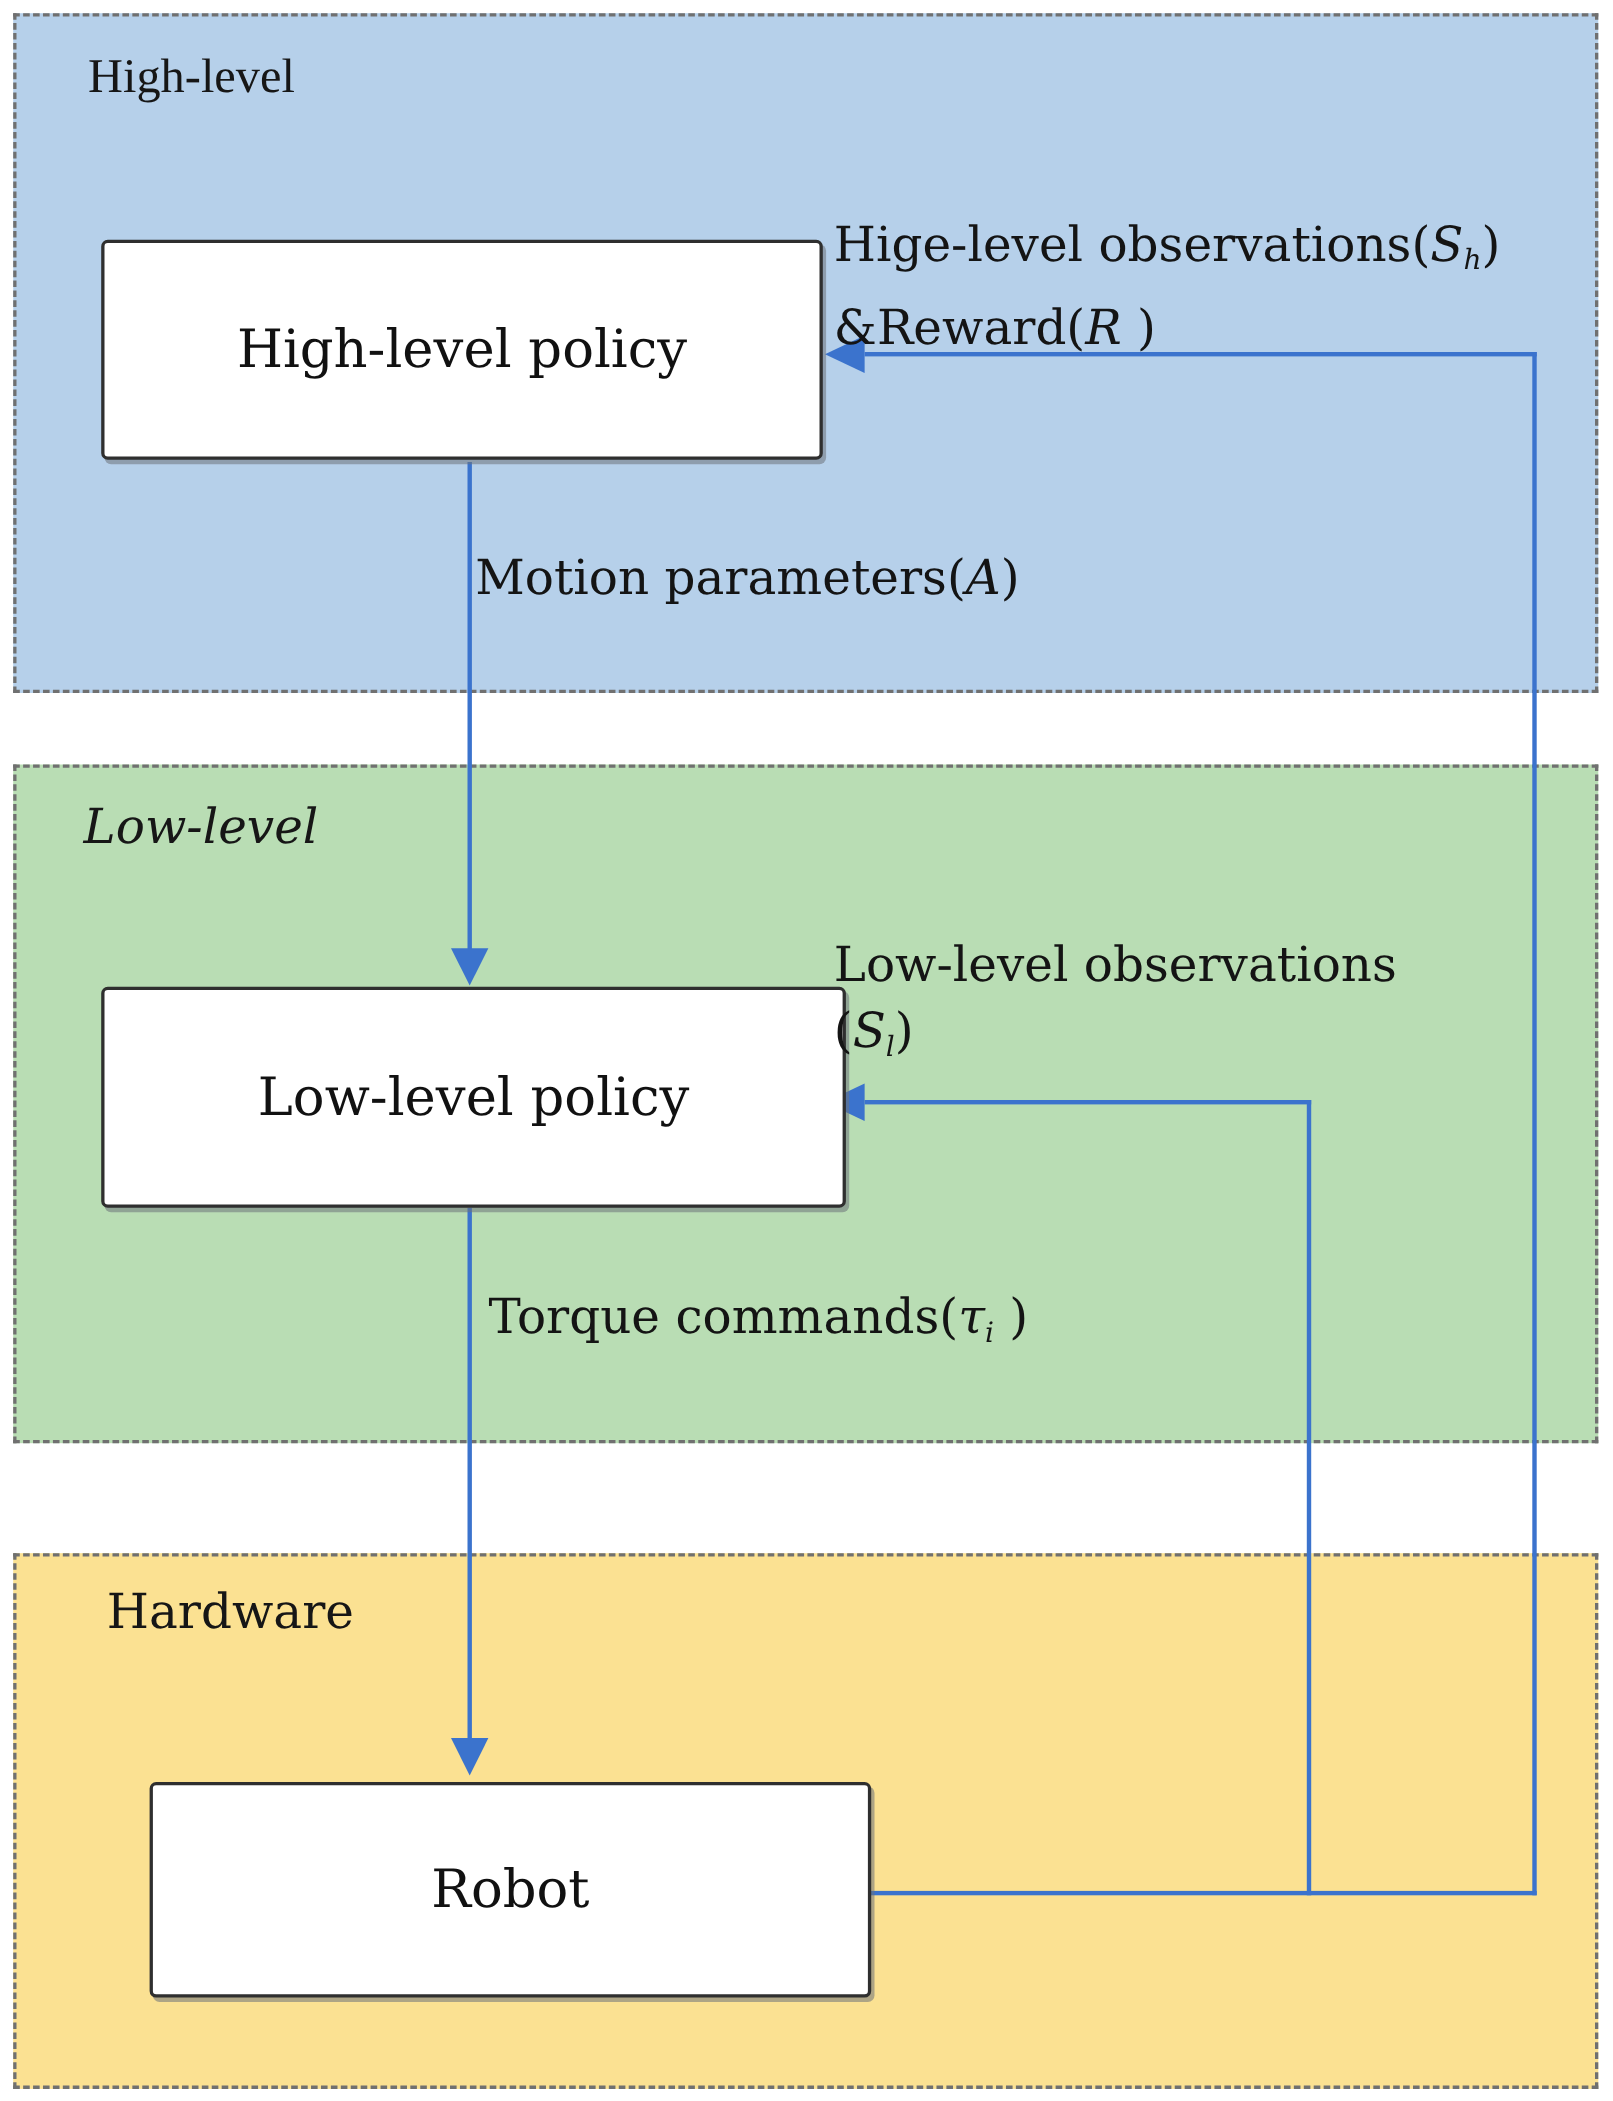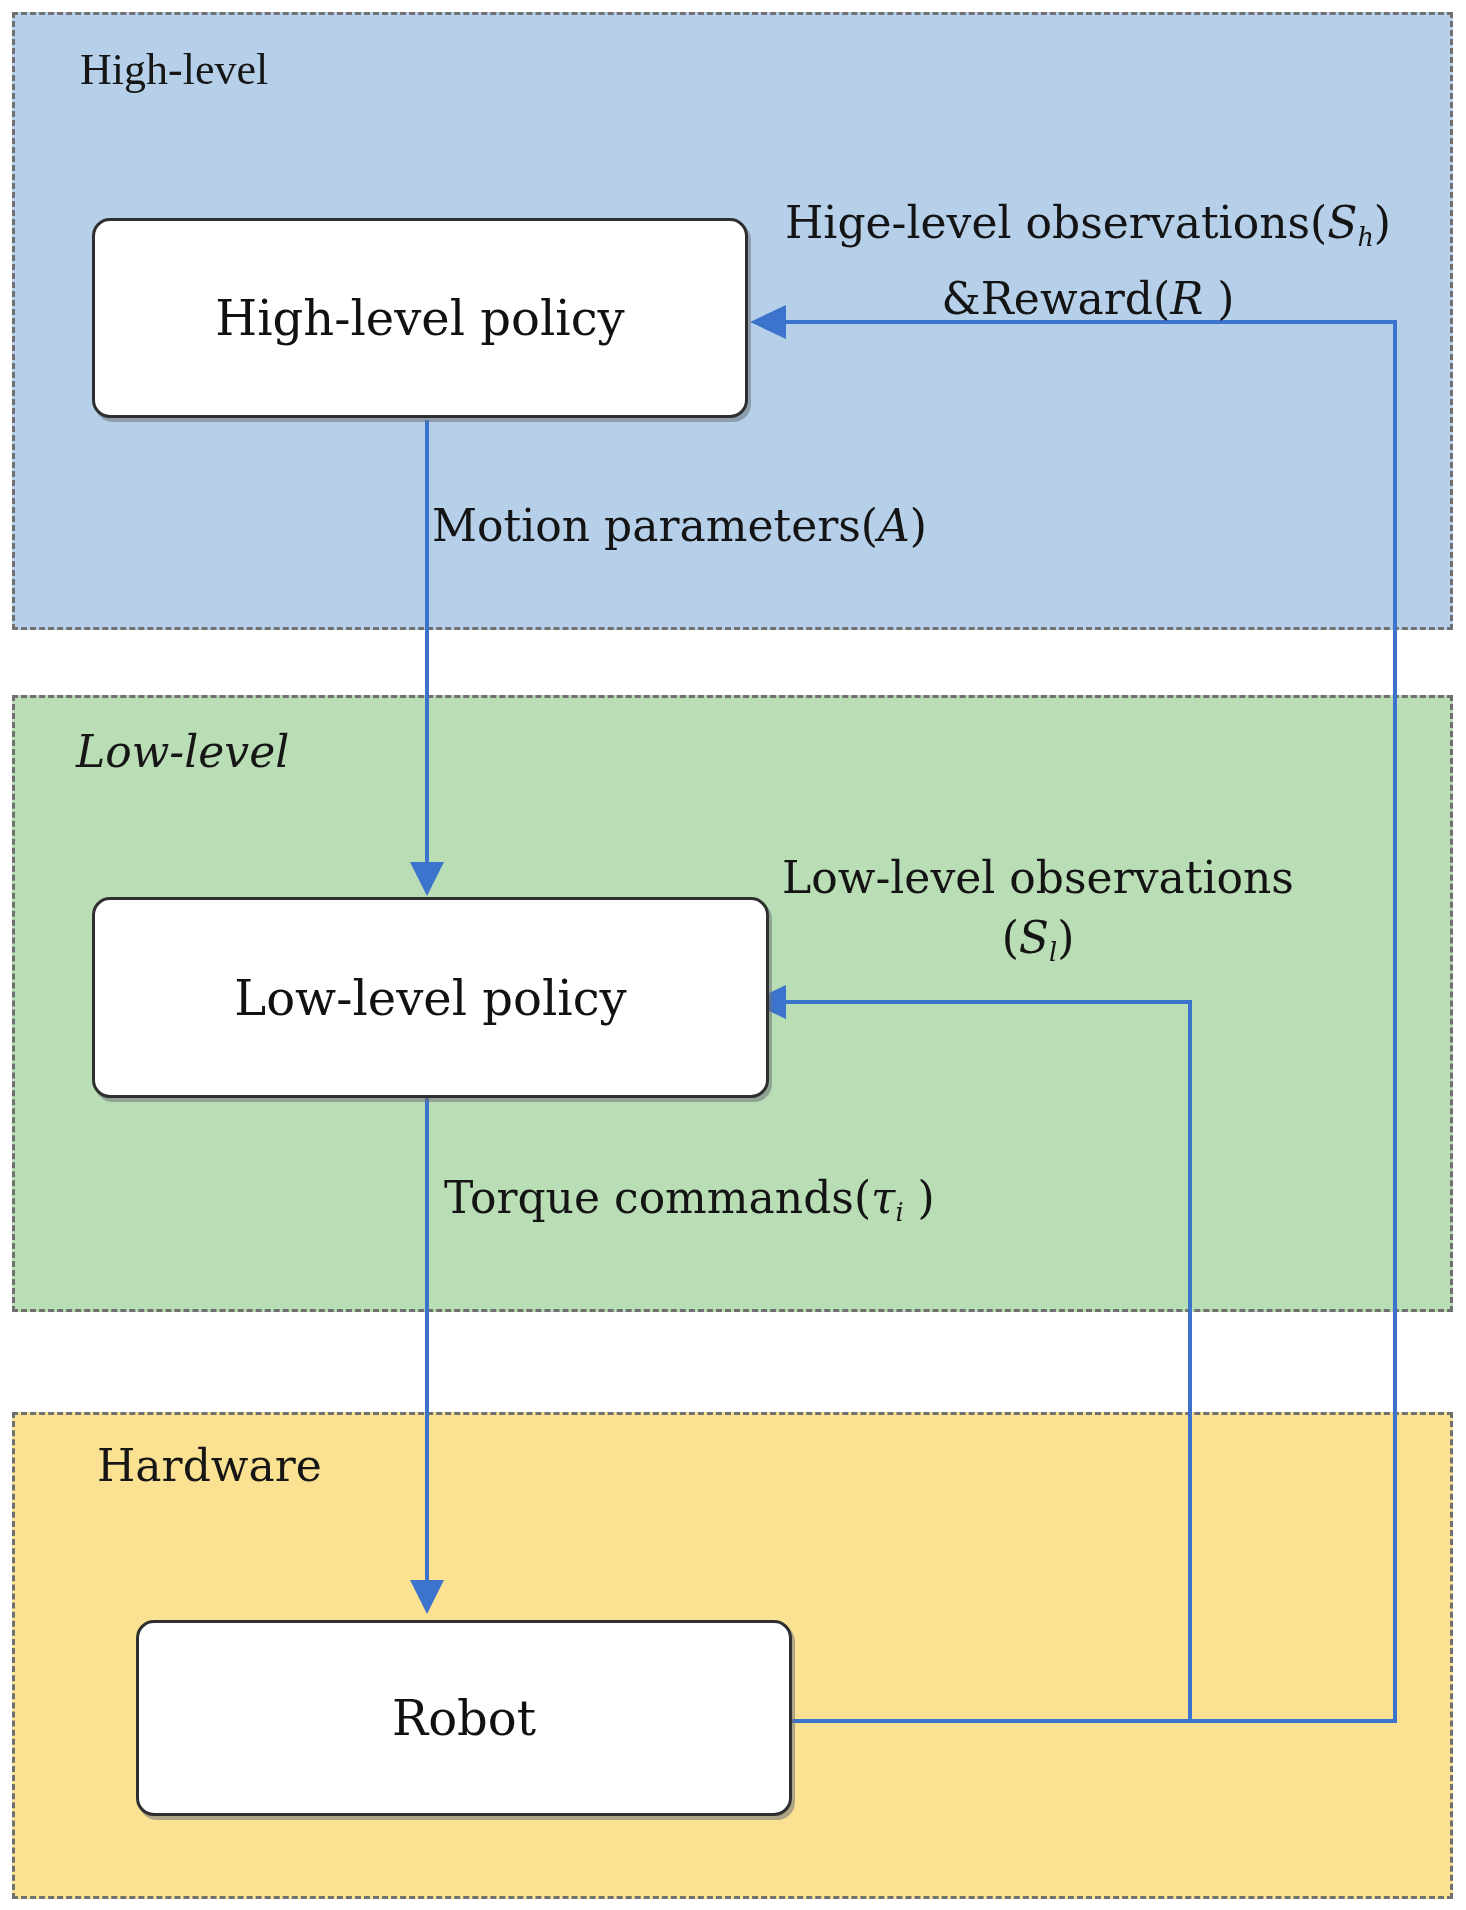--- a/index.html
+++ b/index.html
@@ -14,40 +14,40 @@
   }
   .region.high     { left:12px;  top:12px;   width:1441px; height:618px; background:#b6d0ea; }
   .region.low      { left:12px;  top:695px;  width:1441px; height:617px; background:#b9ddb4; }
   .region.hardware { left:12px;  top:1412px; width:1441px; height:487px; background:#fbe192; }
   .region-label {
     position:absolute; font-size:44px; line-height:48px; color:#161616;
     white-space:nowrap;
   }
   .node {
     position:absolute; box-sizing:border-box; background:#ffffff;
-    border:3px solid #2f2f2f; border-radius:18px;
+    border:3px solid #2f2f2f; border-radius:6px;
     box-shadow:3px 4px 0 rgba(110,115,122,0.55);
     display:flex; align-items:center; justify-content:center;
     font-size:48px; color:#111111;
   }
   .node.high-policy { left:92px; top:218px;  width:656px; height:200px; }
   .node.low-policy  { left:92px; top:897px;  width:677px; height:201px; }
   .node.robot       { left:92px; top:1620px; width:656px; height:196px;margin-left:44px; }
   .line { position:absolute; background:#3b73cd; }
   .ah   { position:absolute; width:0; height:0; }
   .ah.down {
     border-left:17px solid transparent; border-right:17px solid transparent;
     border-top:34px solid #3b73cd;
   }
   .ah.left {
     border-top:17px solid transparent; border-bottom:17px solid transparent;
     border-right:36px solid #3b73cd;
   }
   .edge-label { position:absolute; font-size:44px; line-height:60px; white-space:nowrap; }
-  .edge-label.block { white-space:normal; text-align:center; }
+  .edge-label.block { white-space:normal; text-align:left; }
   .var { font-style:italic; }
   .sub { font-style:italic; font-size:0.58em; vertical-align:-0.3em; }
 </style>
 </head>
 <body>
 
 <div class="canvas">
 
   <div class="region high"></div>
   <div class="region low"></div>

